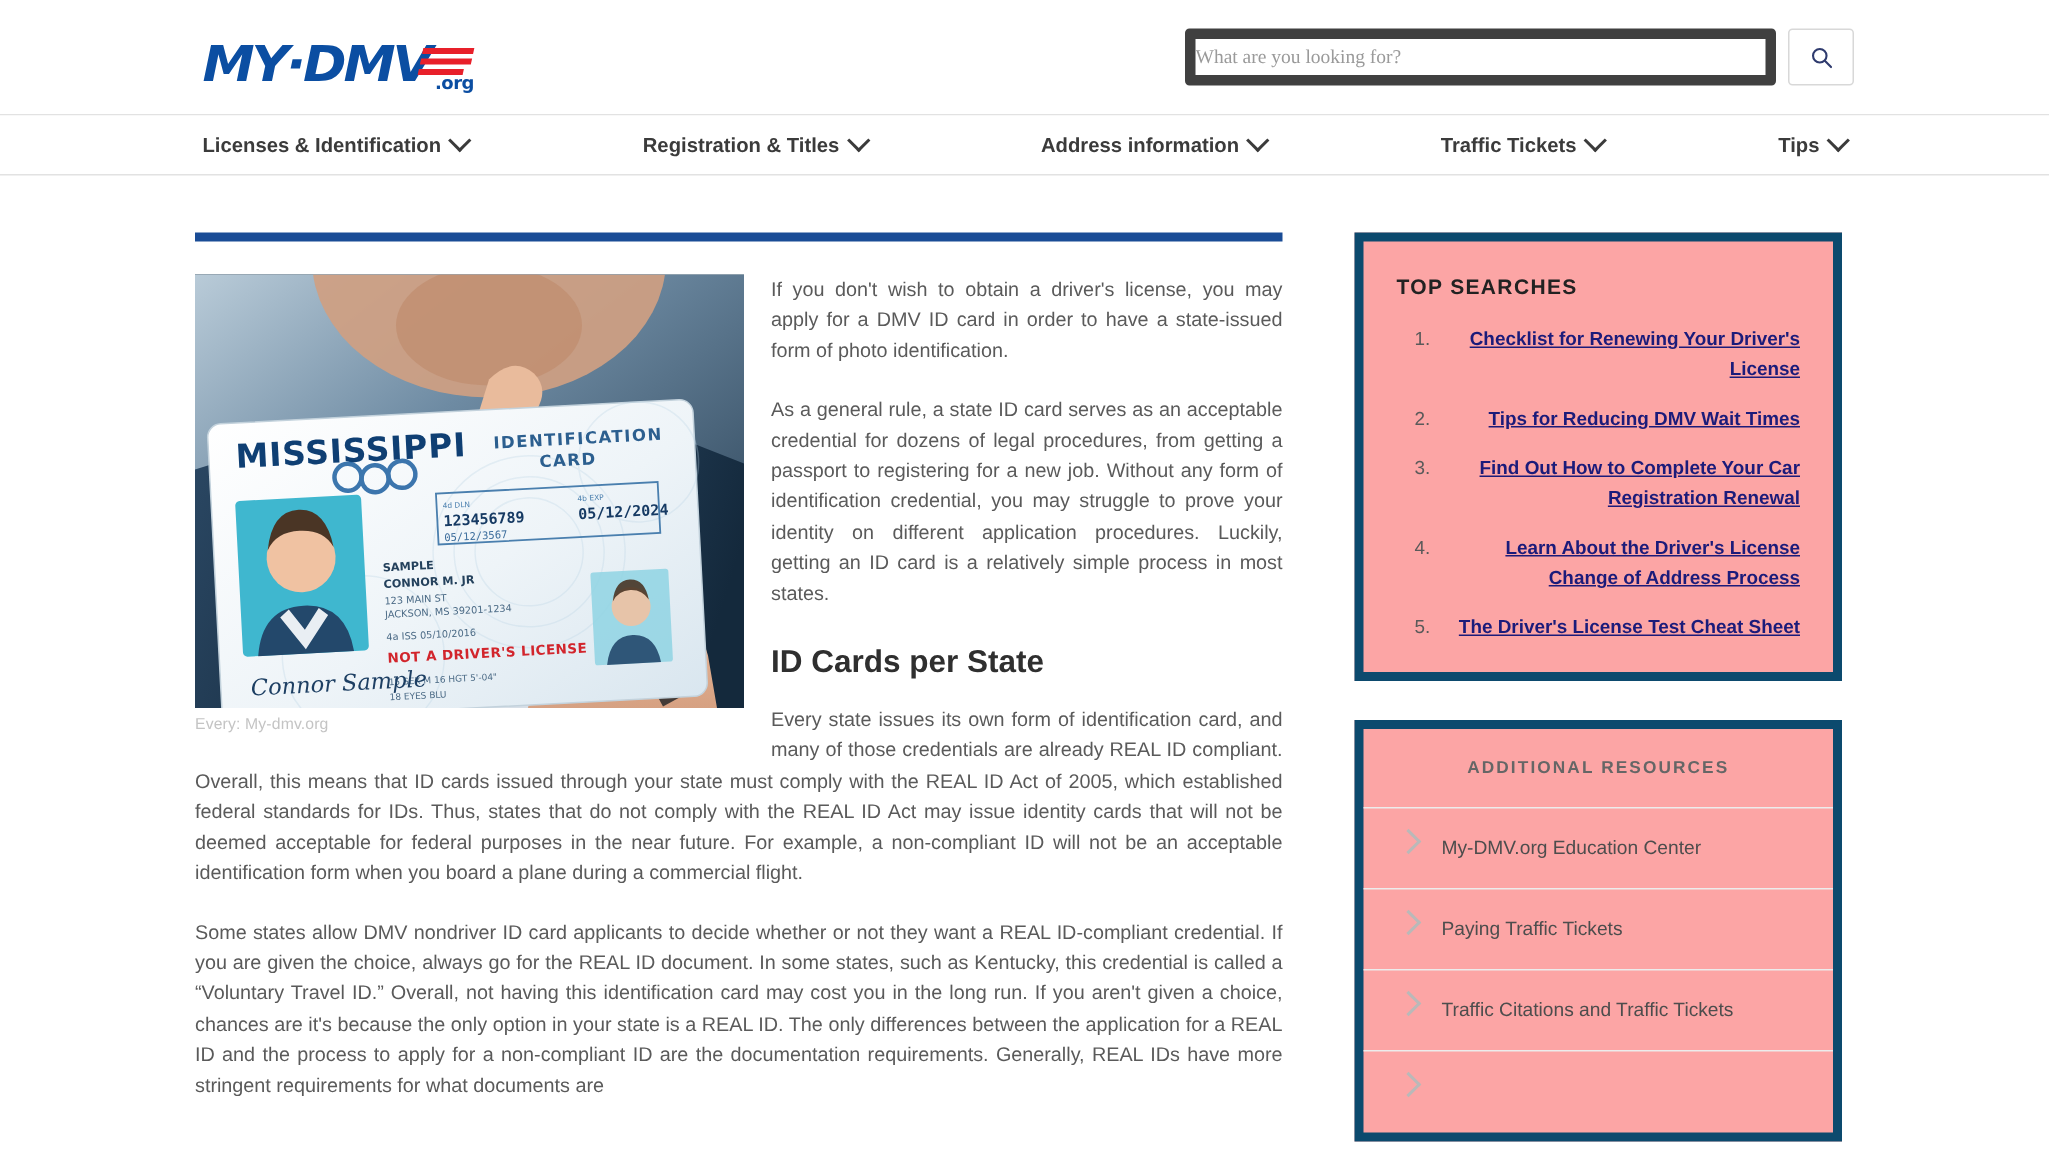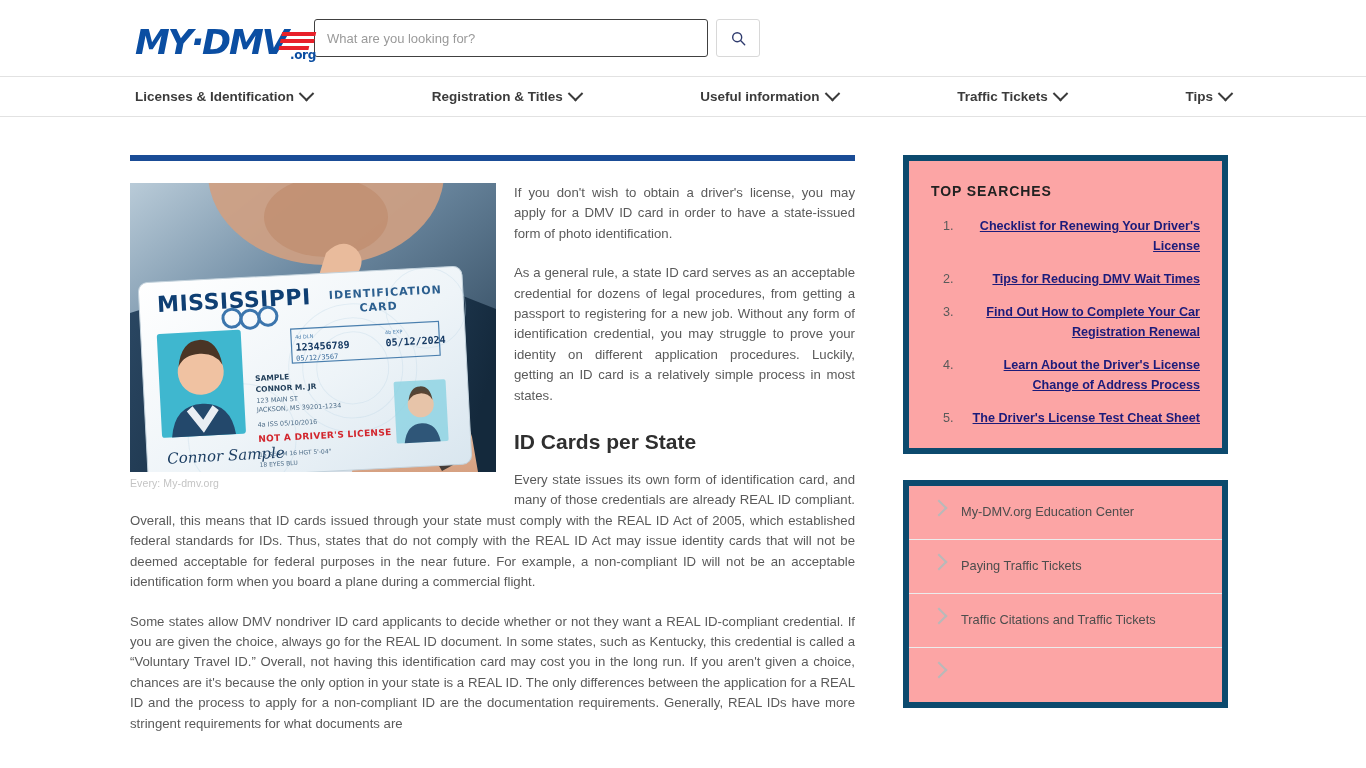--- a/index.html
+++ b/index.html
@@ -23,20 +23,21 @@
     border-bottom: 1px solid #e2e2e2;
     display: flex;
     align-items: center;
     box-sizing: border-box;
   }
   .header-inner {
     width: 1106px;
     margin: 0 auto;
     display: flex;
     align-items: center;
+    justify-content: space-between;
     padding-left: 5px;
     box-sizing: border-box;
   }
 
   
   .logo {
     display: flex;
     align-items: flex-end;
     cursor: pointer;
     user-select: none;
@@ -83,24 +84,24 @@
 
   
   .search-wrap {
     display: flex;
     align-items: center;
   }
   .search-input {
     width: 394px;
     height: 38px;
     box-sizing: border-box;
-    border: 1px solid #404040;
+    border: 7px solid #404040;
     border-radius: 3px;
-    padding: 0 12px;
-    font-family: Liberation Sans, sans-serif;
+    padding: 0 0;
+    font-family: Liberation Serif, serif;
     font-size: 13px;
     color: #444;
     outline: none;
     background: #fff;
   }
   .search-input::placeholder { color: #9a9a9a; }
   .search-btn {
     width: 44px;
     height: 38px;
     margin-left: 8px;
@@ -324,21 +325,21 @@
   <div class="nav-inner">
     <div class="nav-item">
       <span>Licenses &amp; Identification</span>
       <i class="chev-down"></i>
     </div>
     <div class="nav-item">
       <span>Registration &amp; Titles</span>
       <i class="chev-down"></i>
     </div>
     <div class="nav-item">
-      <span>Useful information</span>
+      <span>Address information</span>
       <i class="chev-down"></i>
     </div>
     <div class="nav-item">
       <span>Traffic Tickets</span>
       <i class="chev-down"></i>
     </div>
     <div class="nav-item">
       <span>Tips</span>
       <i class="chev-down"></i>
     </div>
@@ -482,20 +483,21 @@
         <li>
           <a>Learn About the Driver's License Change of Address Process</a>
         </li>
         <li>
           <a>The Driver's License Test Cheat Sheet</a>
         </li>
       </ol>
     </div>
 
     <div class="panel">
+      <div class="ar-header">ADDITIONAL RESOURCES</div>
 
       <div class="ar-item">
         <i class="chev-right"></i>
         <span class="ar-label">My-DMV.org Education Center</span>
       </div>
       <div class="ar-item">
         <i class="chev-right"></i>
         <span class="ar-label">Paying Traffic Tickets</span>
       </div>
       <div class="ar-item">

